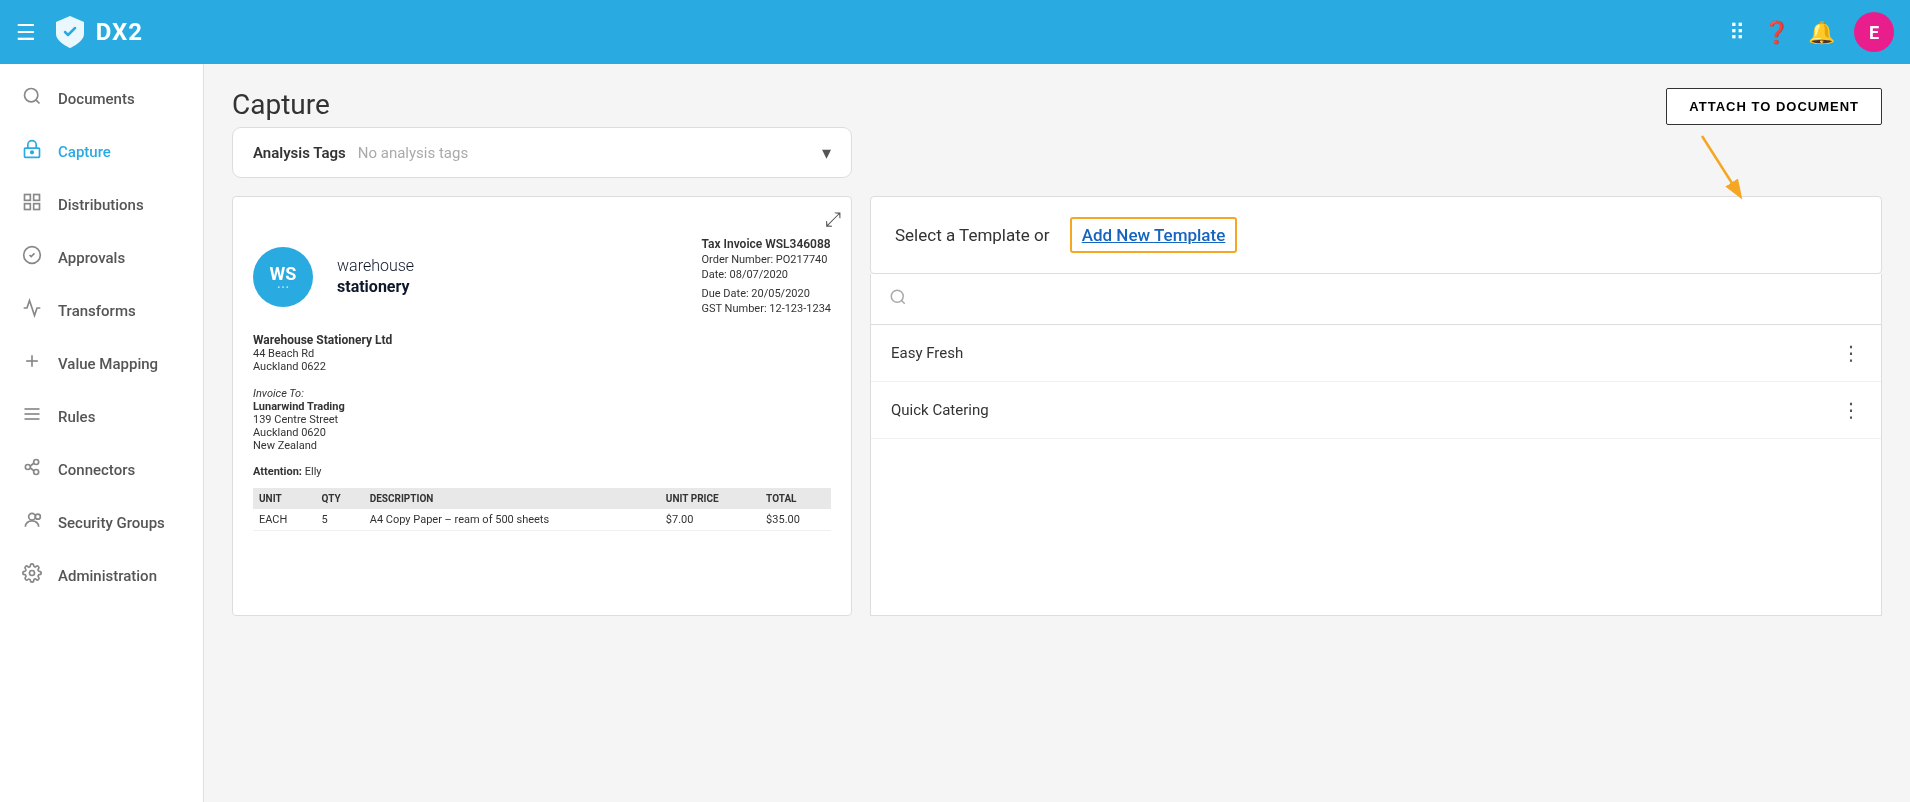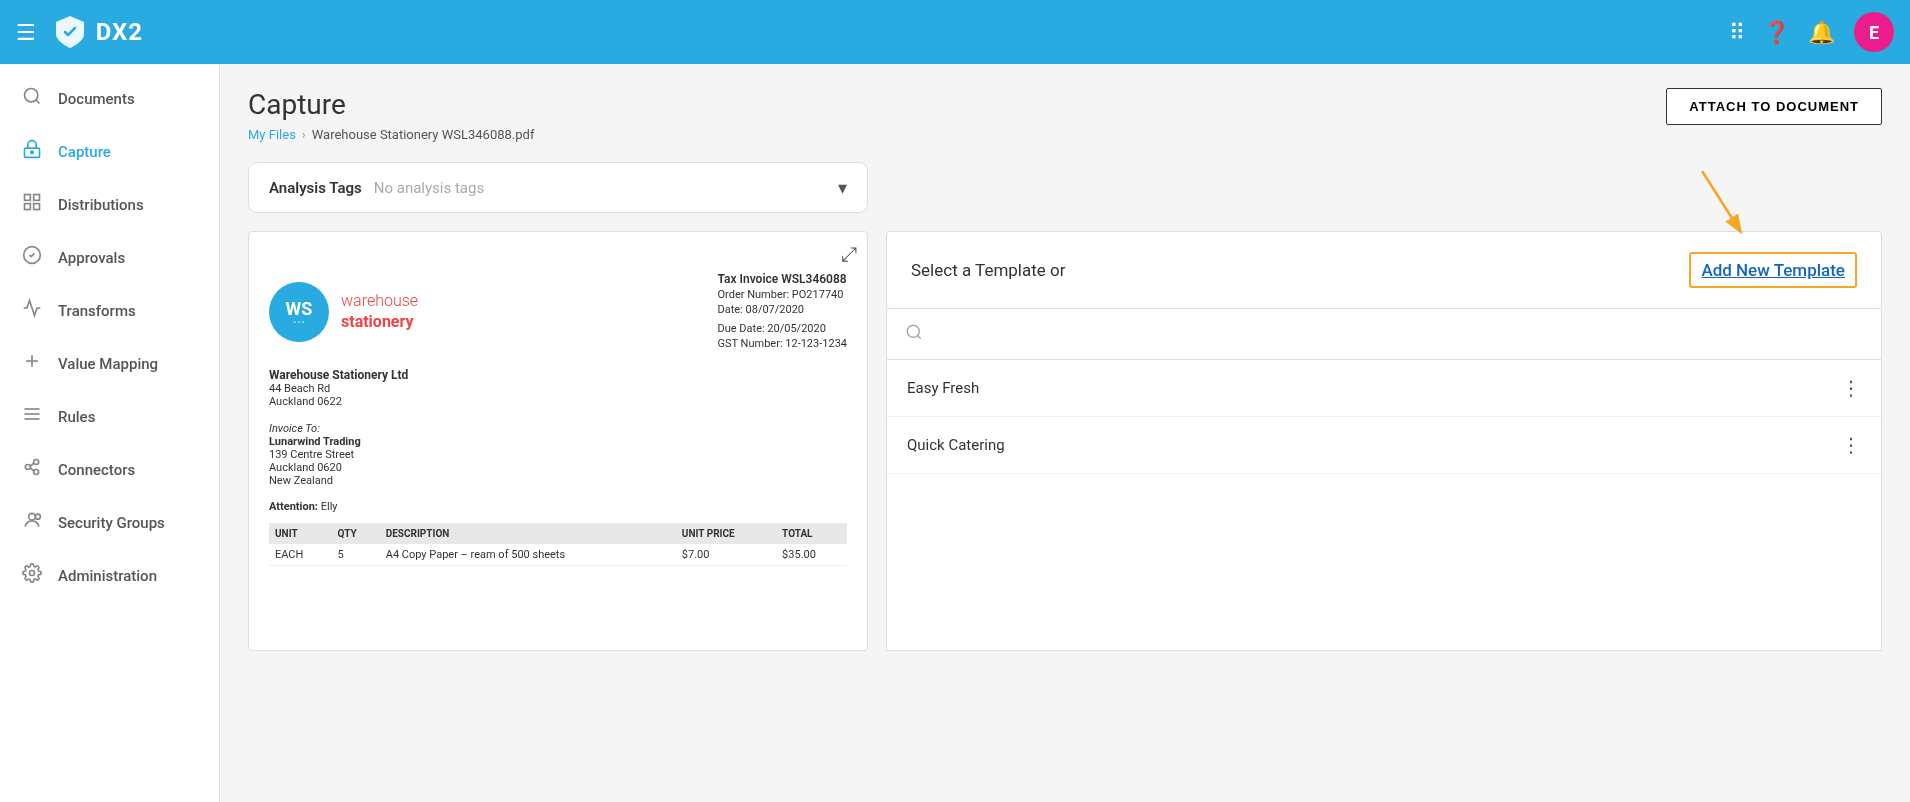--- a/index.html
+++ b/index.html
@@ -26,21 +26,21 @@
       background: #e91e8c; color: white;
       display: flex; align-items: center; justify-content: center;
       font-size: 18px; font-weight: bold; cursor: pointer;
     }
 
     
     .layout { display: flex; height: calc(802px - 64px); }
 
     
     .sidebar {
-      width: 220px;
+      width: 204px;
       background: #fff;
       border-right: 1px solid #e0e0e0;
       display: flex;
       flex-direction: column;
       padding-top: 8px;
     }
     .sidebar-item {
       display: flex;
       align-items: center;
       gap: 14px;
@@ -114,21 +114,21 @@
     .invoice-header { display: flex; justify-content: space-between; margin-bottom: 16px; margin-top: 20px; }
     .company-logo {
       width: 60px; height: 60px; border-radius: 50%;
       background: #29abe2;
       display: flex; align-items: center; justify-content: center;
       color: white; font-size: 14px; font-weight: bold;
       flex-direction: column; gap: 0;
     }
     .company-logo-text { font-size: 18px; font-weight: bold; }
     .company-name-block { display: flex; align-items: center; gap: 12px; }
-    .company-name-text { font-size: 16px; color: #ef4444; font-weight: 300; line-height: 1.3; }
+    .company-name-text { font-size: 16px; color: #0f172a; font-weight: 300; line-height: 1.3; margin-left: 12px; }
     .company-name-text strong { font-weight: 700; }
     .invoice-details { font-size: 11px; color: #333; }
     .invoice-details div { margin-bottom: 2px; }
     .invoice-bold { font-weight: 600; font-size: 12px; }
 
     .address-block { font-size: 11px; color: #333; margin-bottom: 14px; }
     .address-block strong { font-size: 12px; }
 
     .invoice-to { margin-top: 10px; margin-bottom: 10px; font-size: 11px; color: #333; }
     .invoice-to .label { font-style: italic; }
@@ -153,21 +153,20 @@
       background: white;
       border: 1px solid #ddd;
       border-radius: 4px;
       padding: 20px 24px;
       font-size: 17px;
       color: #333;
       margin-bottom: 0;
       display: flex;
       align-items: center;
       gap: 8px;
-      justify-content: space-between;
     }
     .add-new-template-link {
       color: #1565c0;
       text-decoration: underline;
       cursor: pointer;
       font-size: 17px;
       font-weight: 500;
       border: 2px solid #f5a623;
       padding: 6px 10px;
       border-radius: 3px;
@@ -337,25 +336,20 @@
   </div>
 
   <div class="main">
 
     <div class="attach-btn-container">
       <button class="attach-btn">ATTACH TO DOCUMENT</button>
     </div>
 
     <h1 class="page-title">Capture</h1>
 
-    <div class="breadcrumb">
-      <a>My Files</a>
-      <span class="breadcrumb-sep">›</span>
-      <span>Warehouse Stationery WSL346088.pdf</span>
-    </div>
 
     <div class="analysis-tags-bar">
       <span class="analysis-tags-label">Analysis Tags</span>
       <span class="analysis-tags-value">No analysis tags</span>
       <span class="analysis-tags-chevron">▾</span>
     </div>
 
     <div class="content-row">
 
       <div class="doc-preview">

